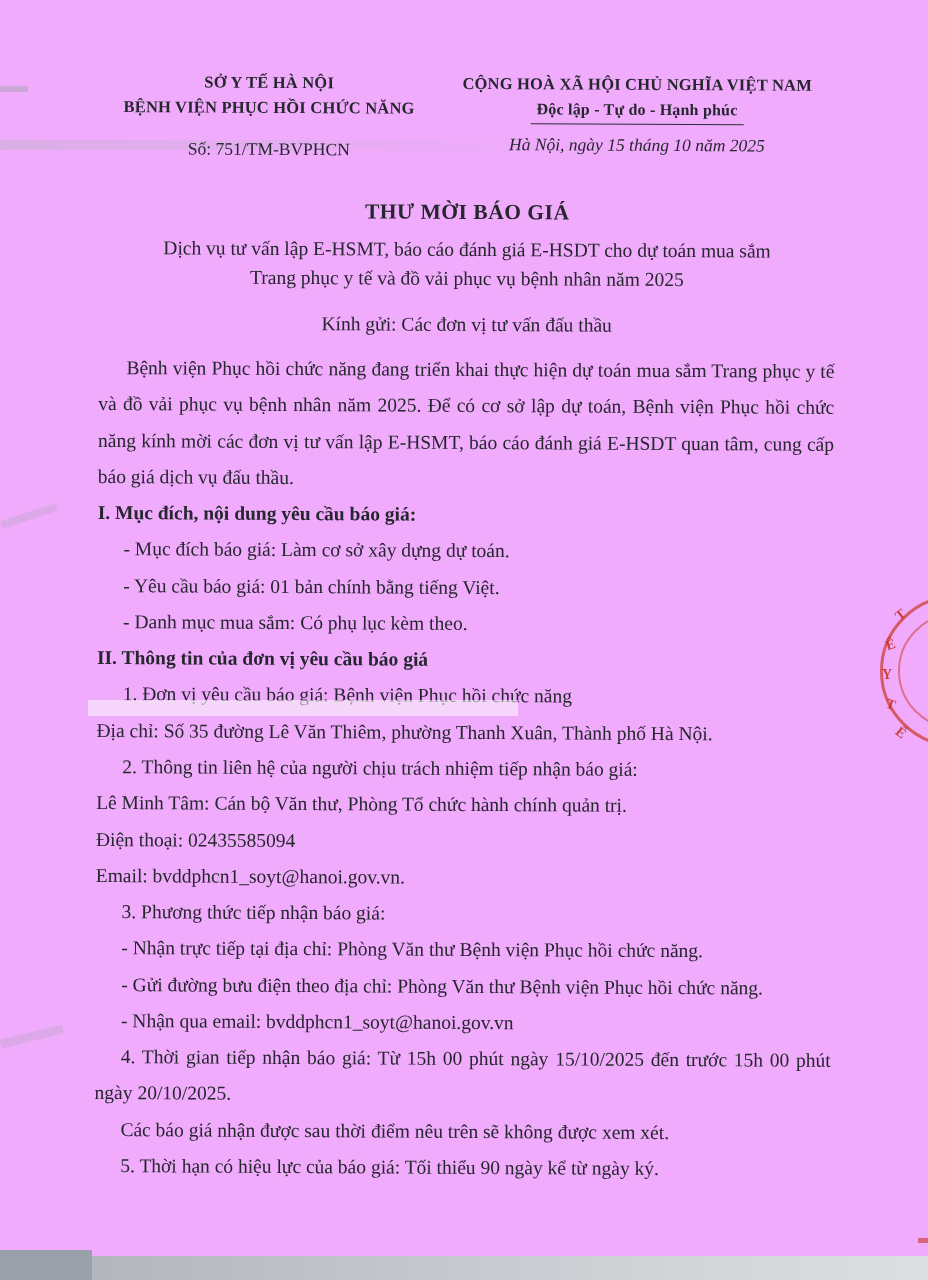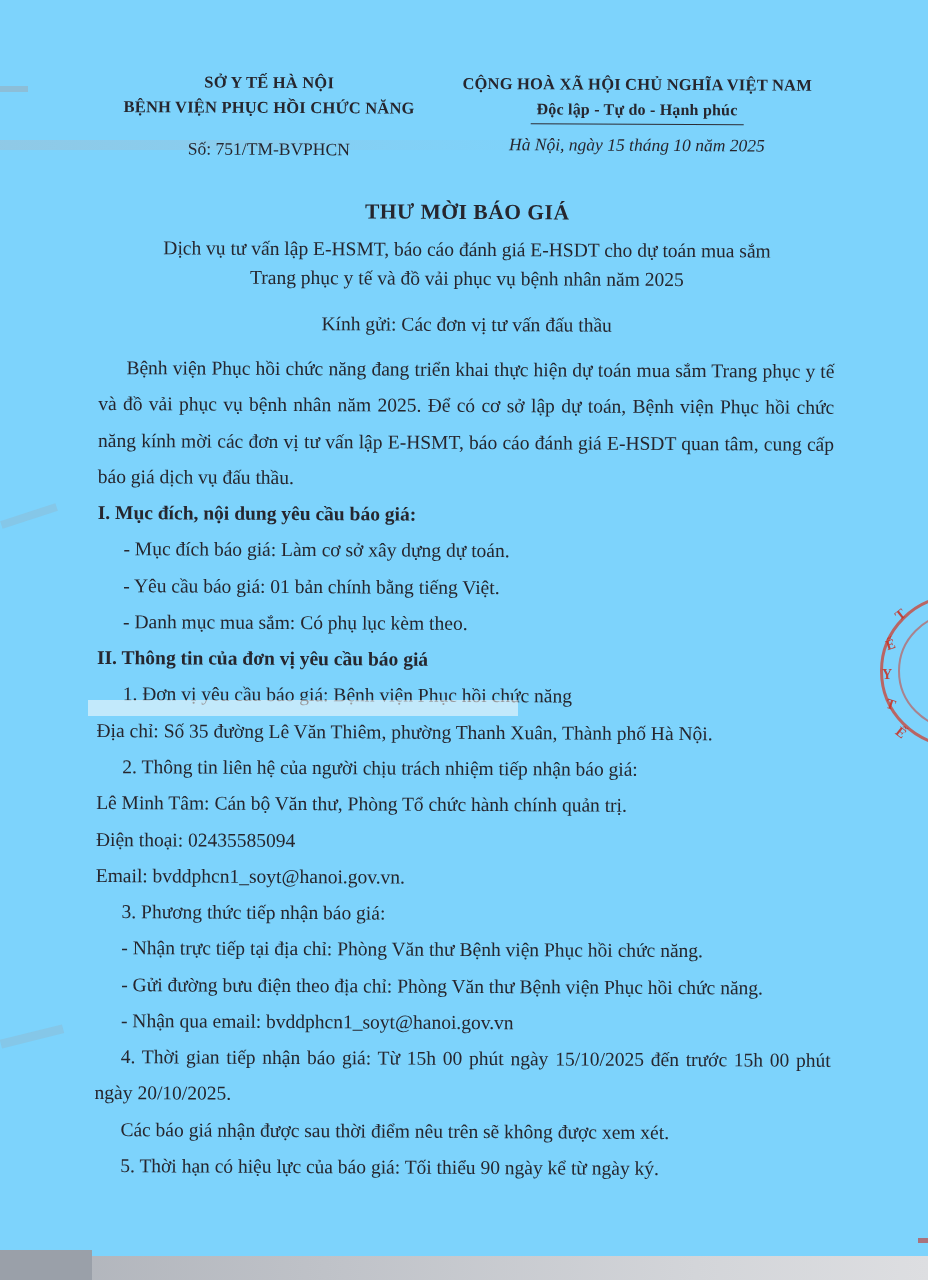--- a/index.html
+++ b/index.html
@@ -1,21 +1,21 @@
 <!DOCTYPE html>
 <html><head>
 <meta charset="utf-8">
 <style>
   * { margin:0; padding:0; box-sizing:border-box; }
   html,body { width:928px; height:1280px; }
   body { font-family:"Liberation Serif", serif; background:#e9e9e9; }
 
   .page {
     position:relative; width:928px; height:1280px;
-    background:#7dd3fc; overflow:hidden; color:#26262e;
+    background:#f0abfc; overflow:hidden; color:#26262e;
   }
 
   .content {
     position:absolute; left:100px; top:70px; width:736px;
     transform:rotate(0.3deg); transform-origin:top left;
   }
 
   
   .hdr { display:flex; }
   .hdr-left { width:46%; text-align:center; font-weight:bold; font-size:16.5px; line-height:1.5; letter-spacing:.2px; }

